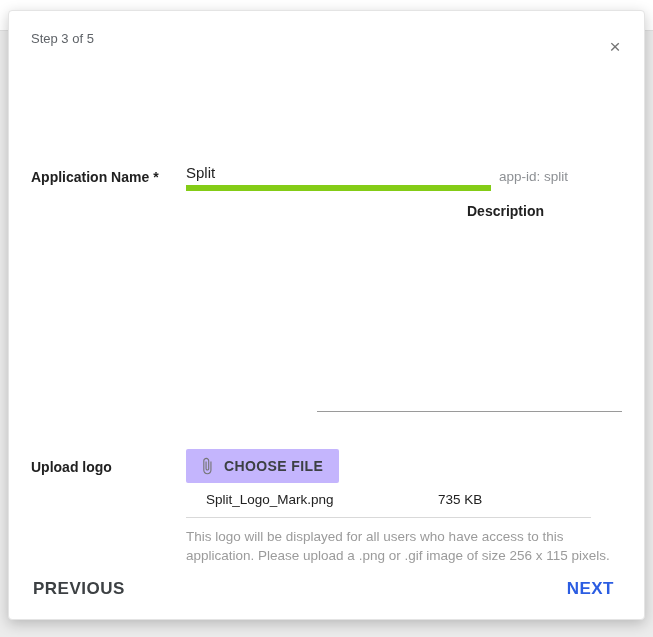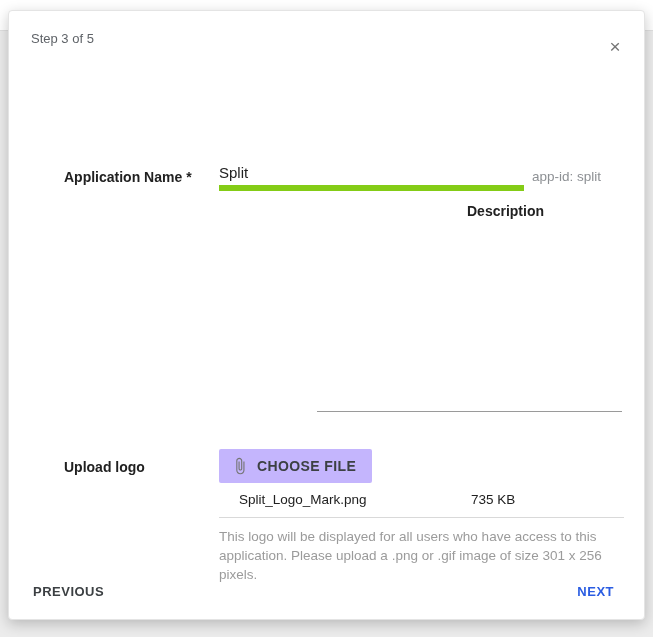--- a/index.html
+++ b/index.html
@@ -41,21 +41,21 @@
     cursor: pointer; user-select: none;
   }
   .dialog-desc {
     position: absolute; left: 22px; top: 85px;
     width: 596px;
     font-size: 14px; line-height: 21px; color: #333333;
   }
   .form-area {
     position: absolute; left: 22px; top: 150px; right: 22px;
   }
-  .form-row { display: flex; margin-left: 33px; }
+  .form-row { display: flex; }
   .field-label {
     width: 155px; flex: 0 0 155px;
     font-size: 14px; font-weight: 700; color: #212121;
   }
   .row-name { align-items: flex-start; }
   .row-name .field-label { padding-top: 8px; }
   .name-field-wrap { display: flex; align-items: flex-start; }
   .text-input {
     width: 305px; height: 30px;
     border: none; border-bottom: 6px solid #84cc16;
@@ -107,21 +107,21 @@
     font-size: 13.5px; line-height: 19px; color: #9b9b9b;
   }
   .dialog-footer {
     position: absolute; left: 22px; right: 28px; bottom: 14px;
     display: flex; align-items: center; justify-content: space-between;
   }
   .footer-right { display: flex; align-items: center; gap: 36px; }
   .text-btn {
     background: none; border: none; cursor: pointer;
     font-family: "Liberation Sans", "DejaVu Sans", sans-serif;
-    font-size: 13px; font-weight: 700; letter-spacing: 0.5px;
+    font-size: 17px; font-weight: 700; letter-spacing: 0.5px;
     color: #3c4043; padding: 6px 2px; text-align: right;
   }
   .text-btn.primary { color: #2b5de2; }
 </style>
 </head>
 <body>
 
 <div class="backdrop-lower"></div>
 
 <div class="dialog-card">
@@ -154,21 +154,21 @@
           </svg>
           <span>CHOOSE FILE</span>
         </button>
 
         <div class="file-row">
           <span class="file-name">Split_Logo_Mark.png</span>
           <span class="file-size">735 KB</span>
         </div>
         <div class="file-divider"></div>
 
-        <p class="upload-help">This logo will be displayed for all users who have access to this application. Please upload a .png or .gif image of size 301 x 256 pixels.</p>
+        <p class="upload-help">This logo will be displayed for all users who have access to this application. Please upload a .png or .gif image of size 256 x 115 pixels.</p>
       </div>
     </div>
 
   </div>
 
   <div class="dialog-footer">
     <button class="text-btn">PREVIOUS</button>
     <div class="footer-right">
       <button class="text-btn primary">NEXT</button>
     </div>

